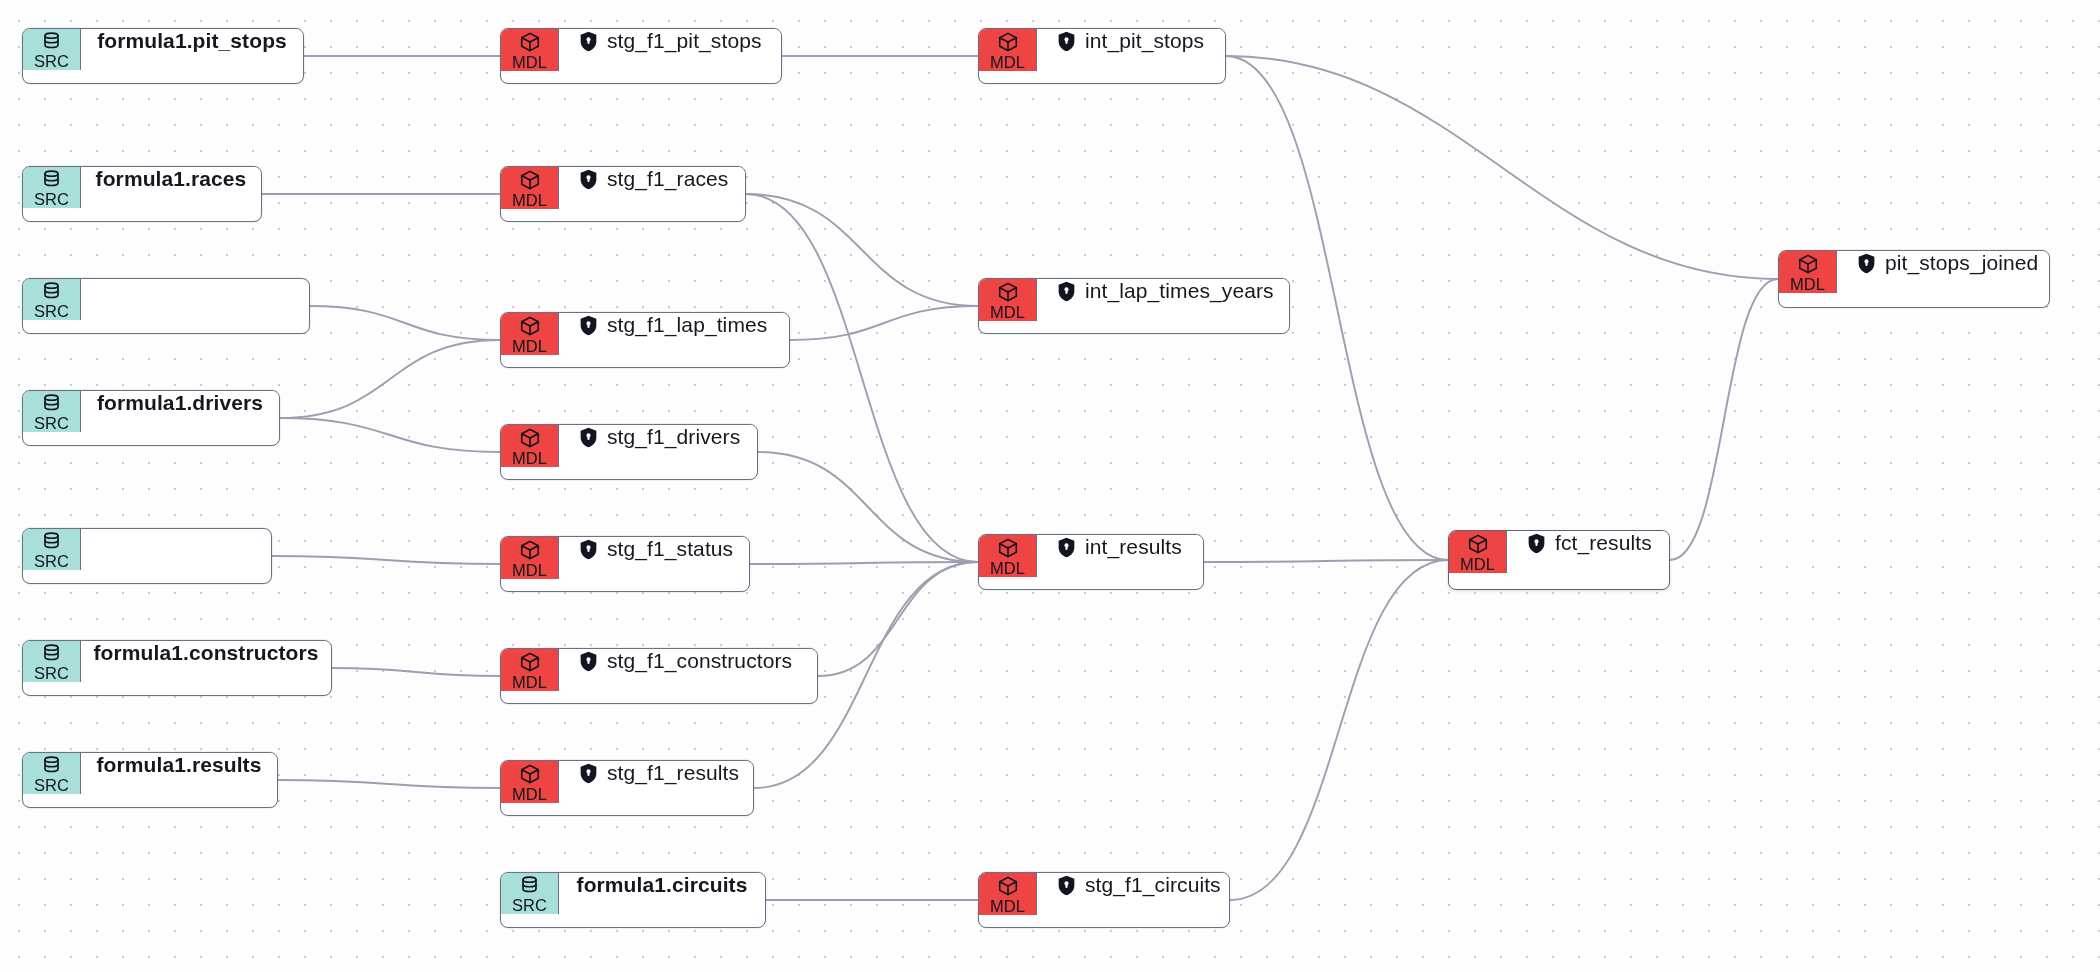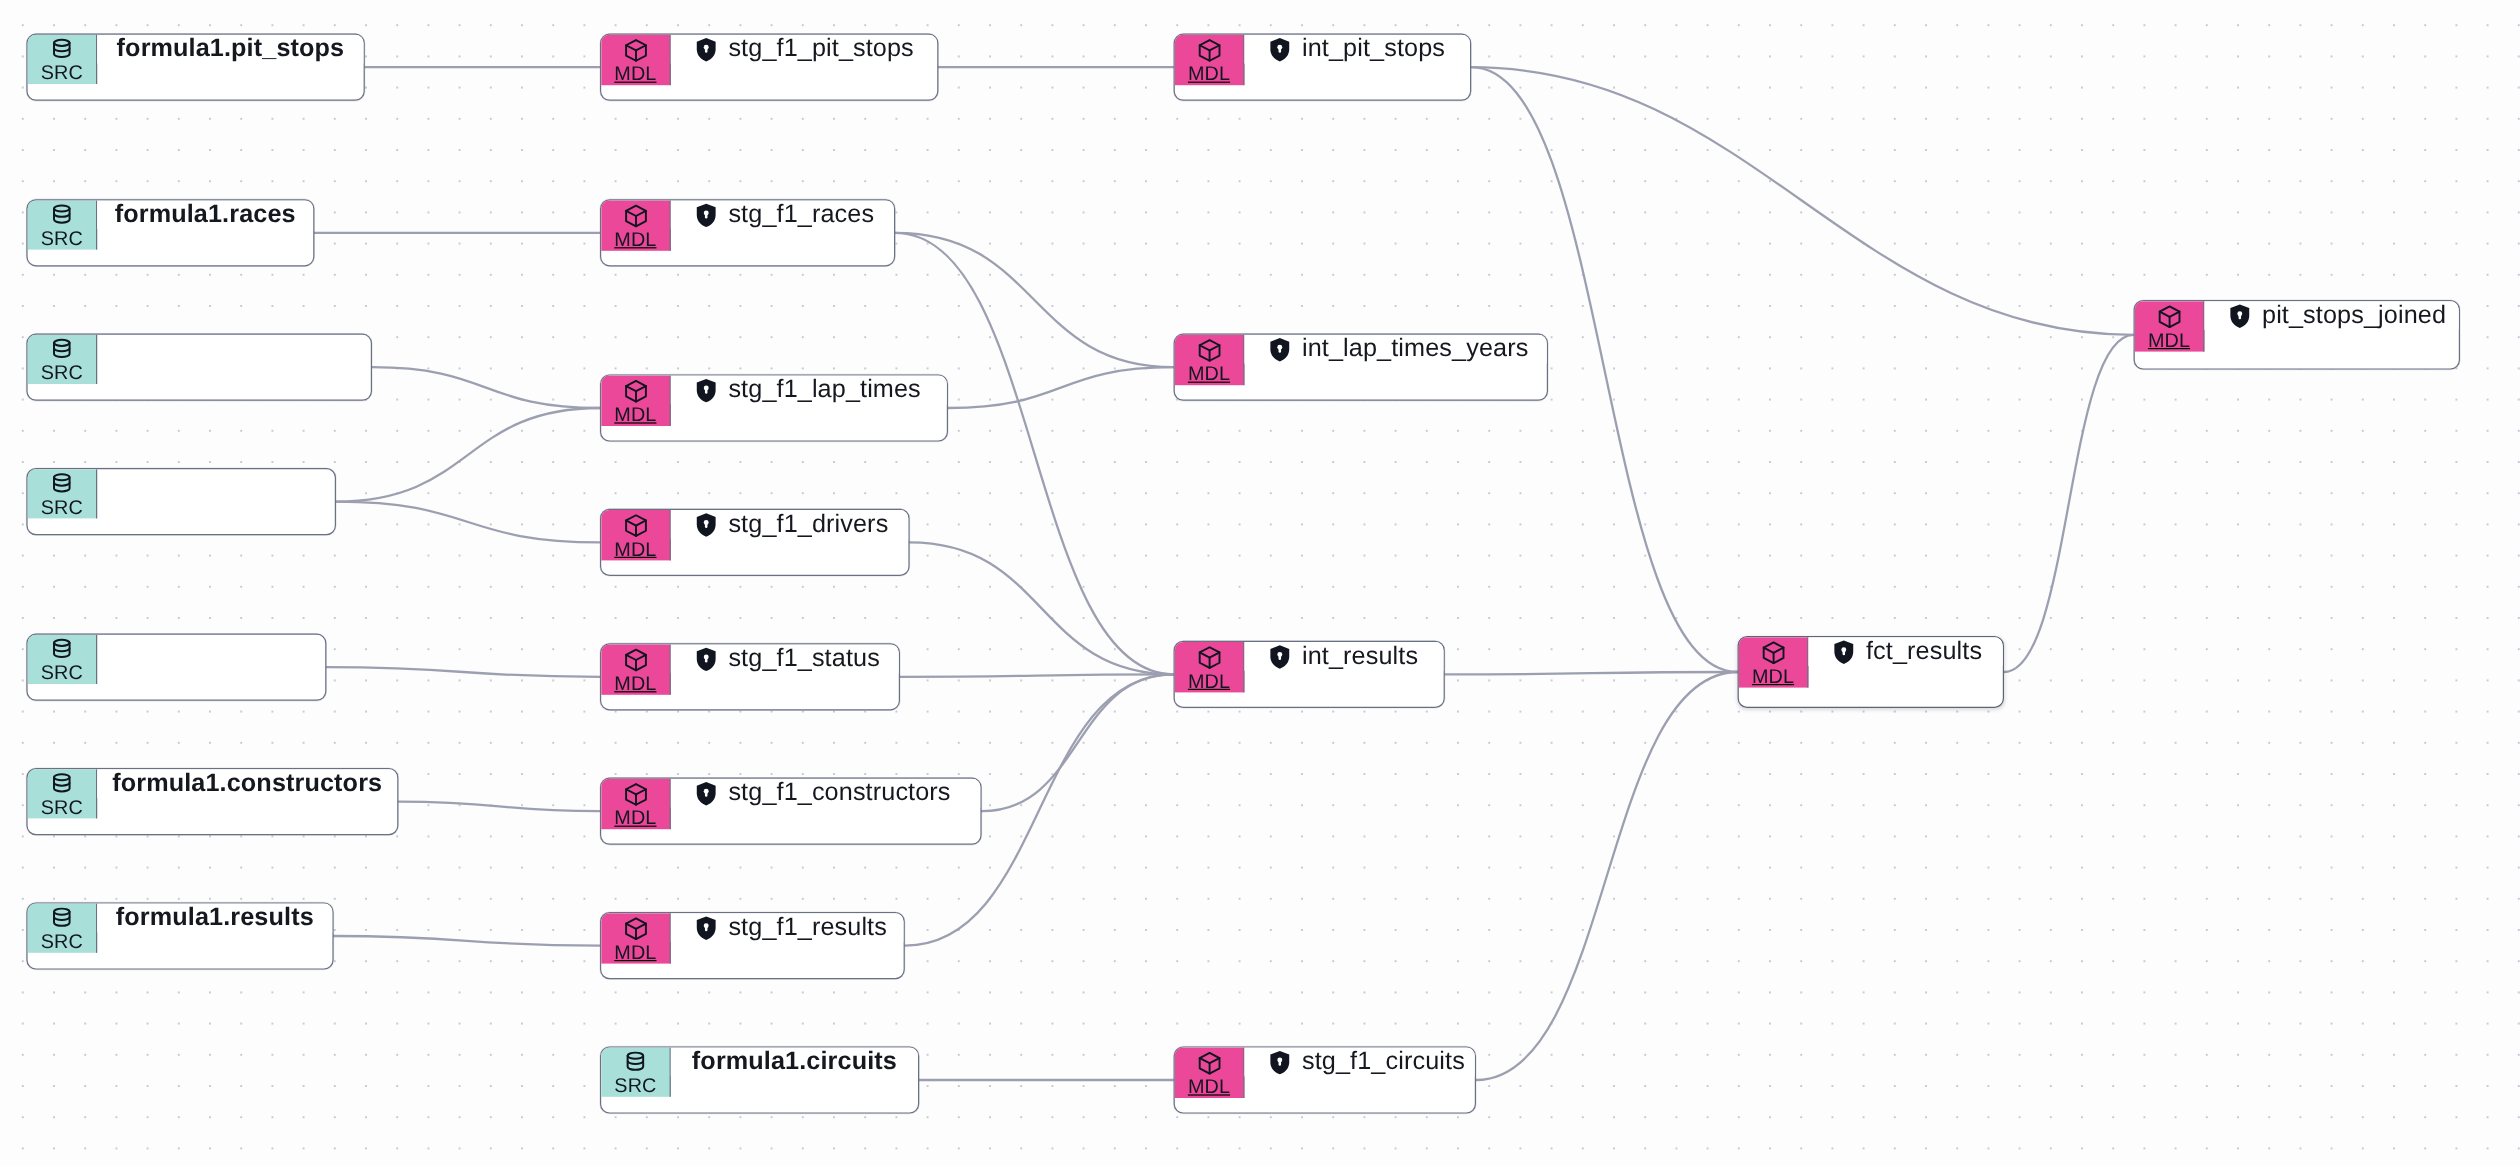--- a/index.html
+++ b/index.html
@@ -56,21 +56,21 @@
     align-items: center;
     justify-content: center;
     box-sizing: border-box;
     flex: 0 0 auto;
     width: 58px;
     border-right: 1.5px solid #6a7183;
     padding-top: 2px;
     gap: 0px;
   }
   .badge-src { background: #a8dfd8; }
-  .badge-mdl { background: #ec4899; text-decoration: underline; }
+  .badge-mdl { background: #ef4444; }
   .badge-glyph {
     display: block;
     line-height: 0;
     margin-bottom: 1px;
   }
   .badge-label {
     font-size: 16.5px;
     line-height: 1.02;
     color: #121620;
     letter-spacing: 0.1px;
@@ -165,20 +165,23 @@
     </div>
     <div class="node" style="left: 22px; top: 390px; width: 258px; height: 56px;">
       <div class="badge badge-src">
         <span class="badge-glyph"><svg width="21" height="21" viewBox="0 0 24 24" fill="none" stroke="#101520" stroke-width="1.9" stroke-linecap="round" stroke-linejoin="round">
     <ellipse cx="12" cy="5.4" rx="7.4" ry="2.9"></ellipse>
     <path d="M4.6 5.4v5.1c0 1.6 3.3 2.9 7.4 2.9s7.4-1.3 7.4-2.9V5.4"></path>
     <path d="M4.6 10.9v5.1c0 1.6 3.3 2.9 7.4 2.9s7.4-1.3 7.4-2.9v-5.1"></path>
   </svg></span>
         <span class="badge-label">SRC</span>
       </div>
+      <div class="node-body centered">
+        <span class="node-label">formula1.drivers</span>
+      </div>
     </div>
     <div class="node" style="left: 22px; top: 528px; width: 250px; height: 56px;">
       <div class="badge badge-src">
         <span class="badge-glyph"><svg width="21" height="21" viewBox="0 0 24 24" fill="none" stroke="#101520" stroke-width="1.9" stroke-linecap="round" stroke-linejoin="round">
     <ellipse cx="12" cy="5.4" rx="7.4" ry="2.9"></ellipse>
     <path d="M4.6 5.4v5.1c0 1.6 3.3 2.9 7.4 2.9s7.4-1.3 7.4-2.9V5.4"></path>
     <path d="M4.6 10.9v5.1c0 1.6 3.3 2.9 7.4 2.9s7.4-1.3 7.4-2.9v-5.1"></path>
   </svg></span>
         <span class="badge-label">SRC</span>
       </div>

